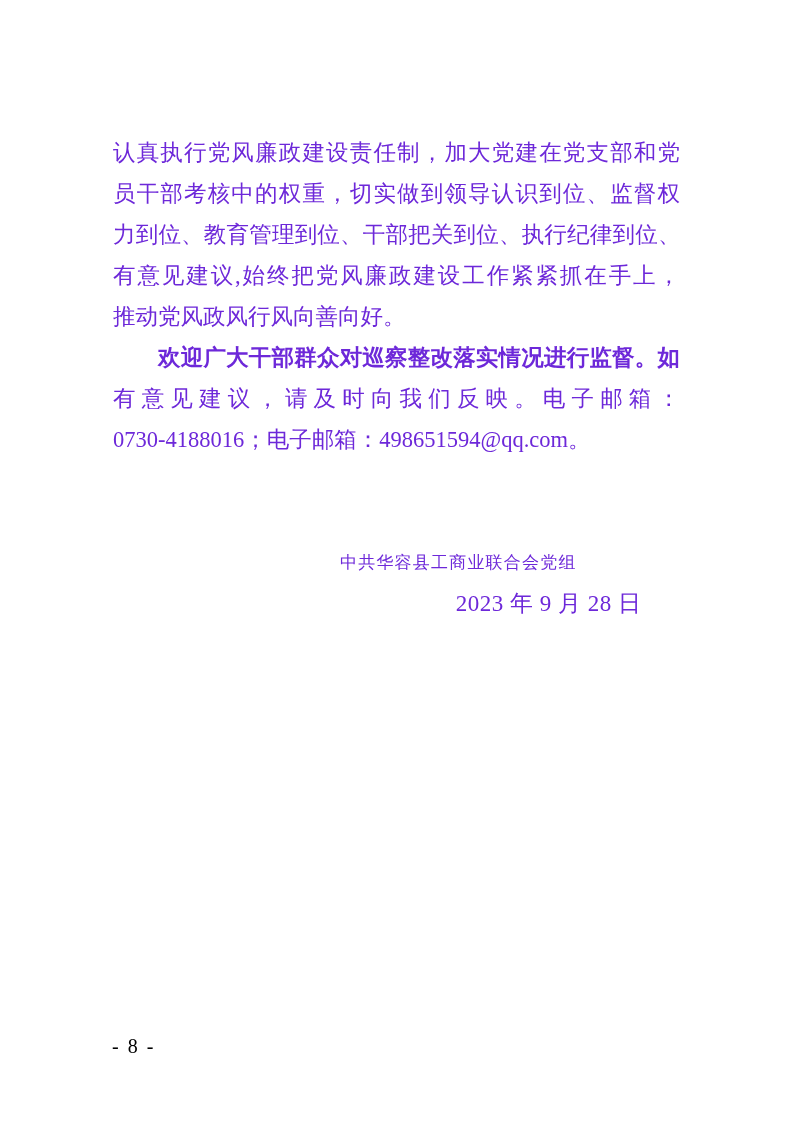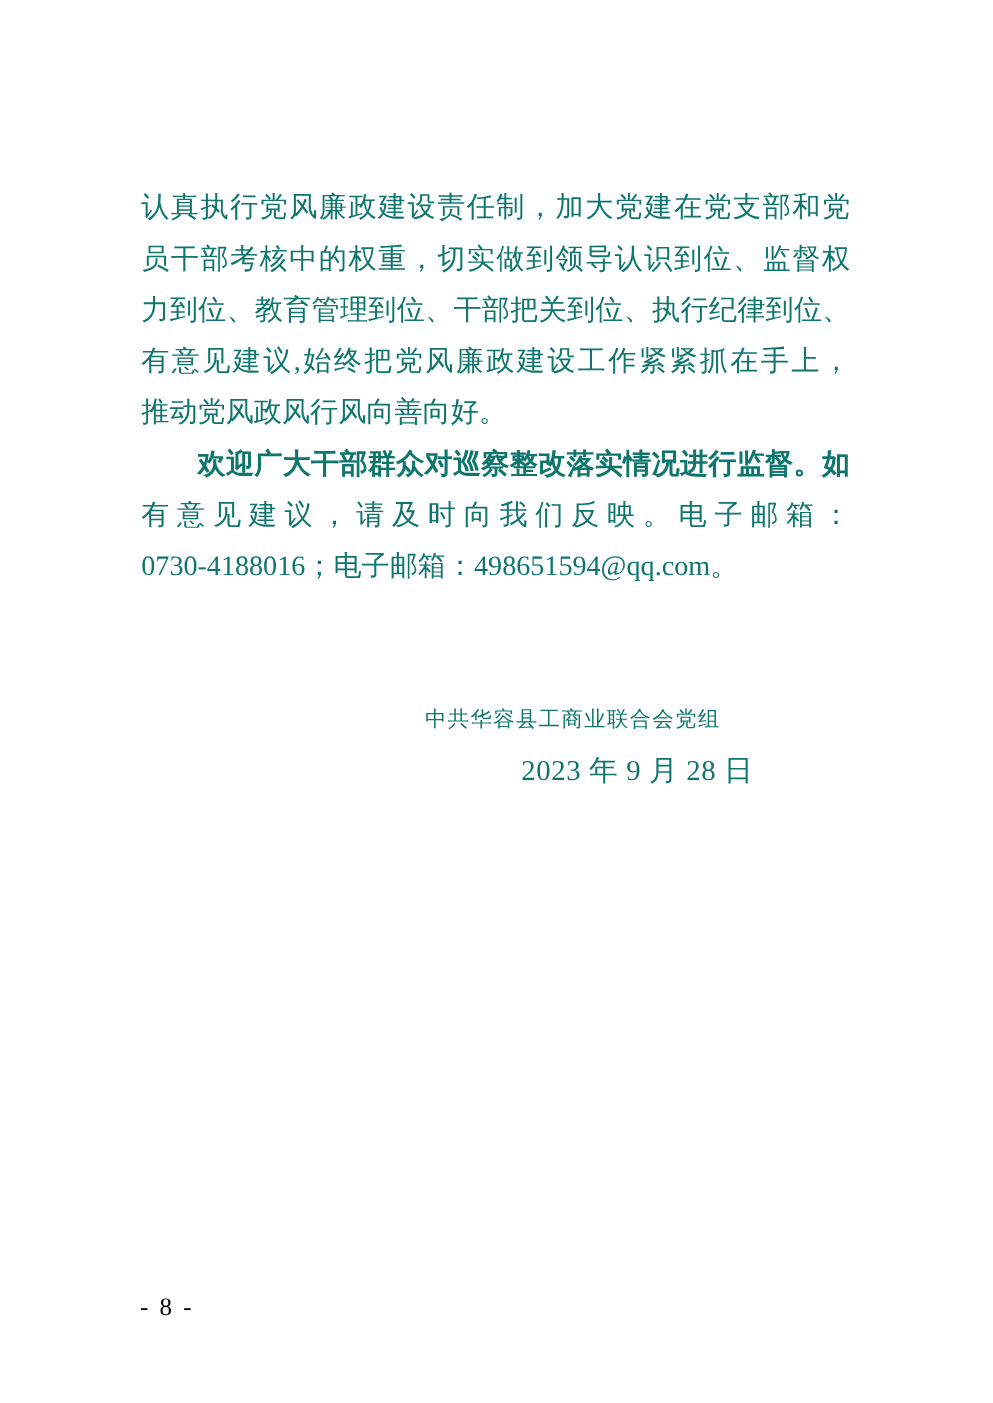--- a/index.html
+++ b/index.html
@@ -12,25 +12,25 @@
     width: 794px;
     height: 1122px;
     background: #ffffff;
     overflow: hidden;
     font-family: "Liberation Serif", "DejaVu Serif", serif;
     color: #000000;
   }
   .content {
     position: absolute;
     left: 113px;
-    top: 145px;
+    top: 132px;
     width: 567px;
     font-size: 22.5px;
     line-height: 41px;
-    color: #0f766e;
+    color: #6d28d9;
   }
   .line {
     min-height: 41px;
   }
   .just {
     text-align: justify;
     text-align-last: justify;
     text-justify: inter-character;
   }
   .tight {
@@ -47,20 +47,21 @@
     padding-left: 227px;
     font-size: 17px;
     letter-spacing: 1.2px;
     white-space: nowrap;
   }
   .sig-date {
     padding-left: 304px;
     font-size: 23px;
     letter-spacing: 0.5px;
     white-space: nowrap;
+    text-align: center;
   }
   .footer {
     position: absolute;
     left: 112px;
     top: 1035px;
     font-size: 20px;
     letter-spacing: 2px;
     color: #000000;
     font-family: "Liberation Serif", "DejaVu Serif", serif;
   }

